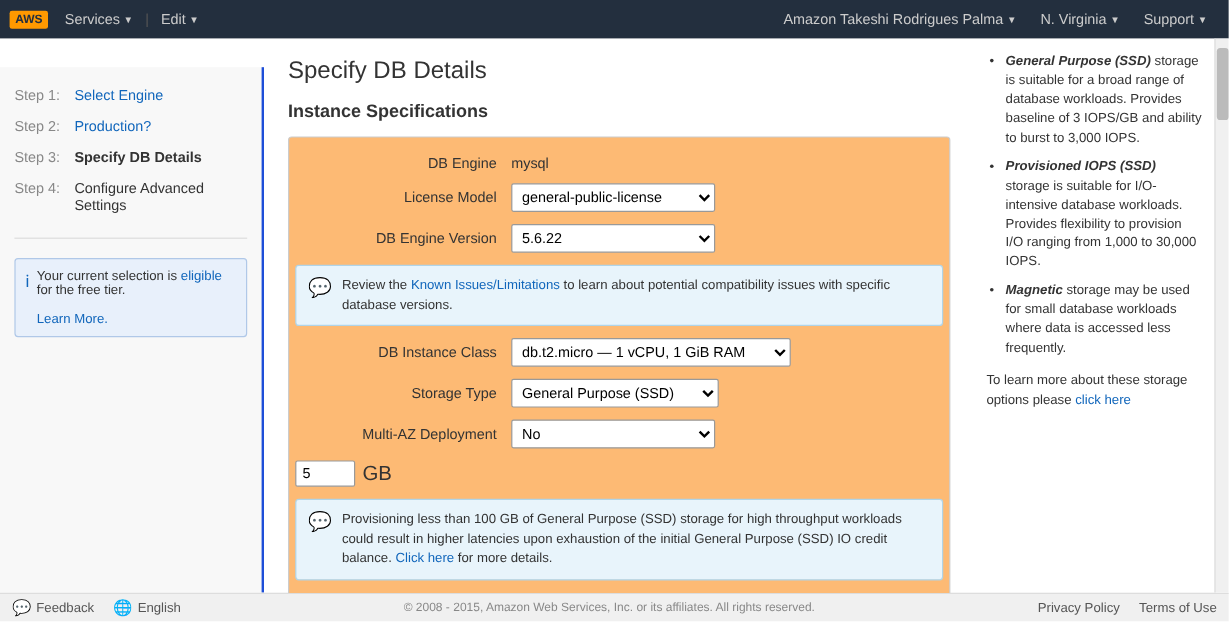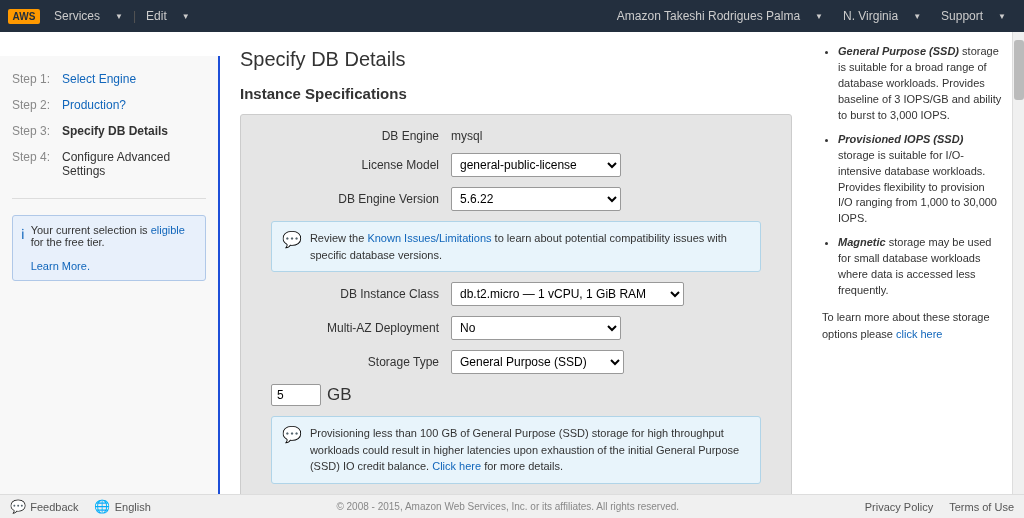--- a/index.html
+++ b/index.html
@@ -16,21 +16,21 @@
       flex-shrink: 0;
     }
     .top-nav .aws-logo {
       width: 28px; height: 18px; margin-right: 8px;
       display: flex; align-items: center; justify-content: center;
     }
     .aws-logo-box {
       background: #f90; border-radius: 2px; padding: 2px 5px; font-size: 10px; font-weight: bold; color: #232f3e;
     }
     .nav-btn {
-      color: #ccc; background: none; border: none; cursor: pointer; font-size: 12px; padding: 4px 8px; display: flex; align-items: center; gap: 15px;
+      color: #ccc; background: none; border: none; cursor: pointer; font-size: 12px; padding: 4px 8px; display: flex; align-items: center; gap: 3px;
     }
     .nav-divider { color: #555; margin: 0 2px; }
     .nav-right { margin-left: auto; display: flex; align-items: center; gap: 4px; }
     .caret { font-size: 8px; }
 
     
     .main-area {
       display: flex;
       flex: 1;
       overflow: hidden;
@@ -94,23 +94,23 @@
     .section-title {
       font-size: 15px;
       font-weight: bold;
       color: #333;
       margin-bottom: 12px;
     }
 
     .form-card {
       border: 1px solid #ccc;
       border-radius: 3px;
-      padding: 14px 30px;
+      padding: 14px 5px;
       margin-bottom: 14px;
-      background: #e5e5e5;
+      background: #fdba74;
     }
 
     .form-row {
       display: flex;
       align-items: center;
       margin-bottom: 10px;
     }
     .form-row label {
       width: 180px;
       text-align: right;
@@ -344,33 +344,33 @@
       <div class="form-row">
         <label>DB Instance Class</label>
         <div class="select-wrapper">
           <select style="min-width:230px">
             <option value="db.t2.micro — 1 vCPU, 1 GiB RAM">db.t2.micro — 1 vCPU, 1 GiB RAM</option>
           </select>
         </div>
       </div>
 
       <div class="form-row">
+        <label>Storage Type</label>
+        <div class="select-wrapper">
+          <select style="min-width:170px">
+            <option value="General Purpose (SSD)">General Purpose (SSD)</option>
+          </select>
+        </div>
+      </div>
+
+      <div class="form-row">
         <label>Multi-AZ Deployment</label>
         <div class="select-wrapper">
           <select style="min-width:170px">
             <option value="No">No</option>
-          </select>
-        </div>
-      </div>
-
-      <div class="form-row">
-        <label>Storage Type</label>
-        <div class="select-wrapper">
-          <select style="min-width:170px">
-            <option value="General Purpose (SSD)">General Purpose (SSD)</option>
           </select>
         </div>
       </div>
 
       <div class="form-row">
         <div class="storage-row">
           <input type="text" class="input-text" value="5" style="width: 50px;">
           <span class="unit">GB</span>
         </div>
       </div>

